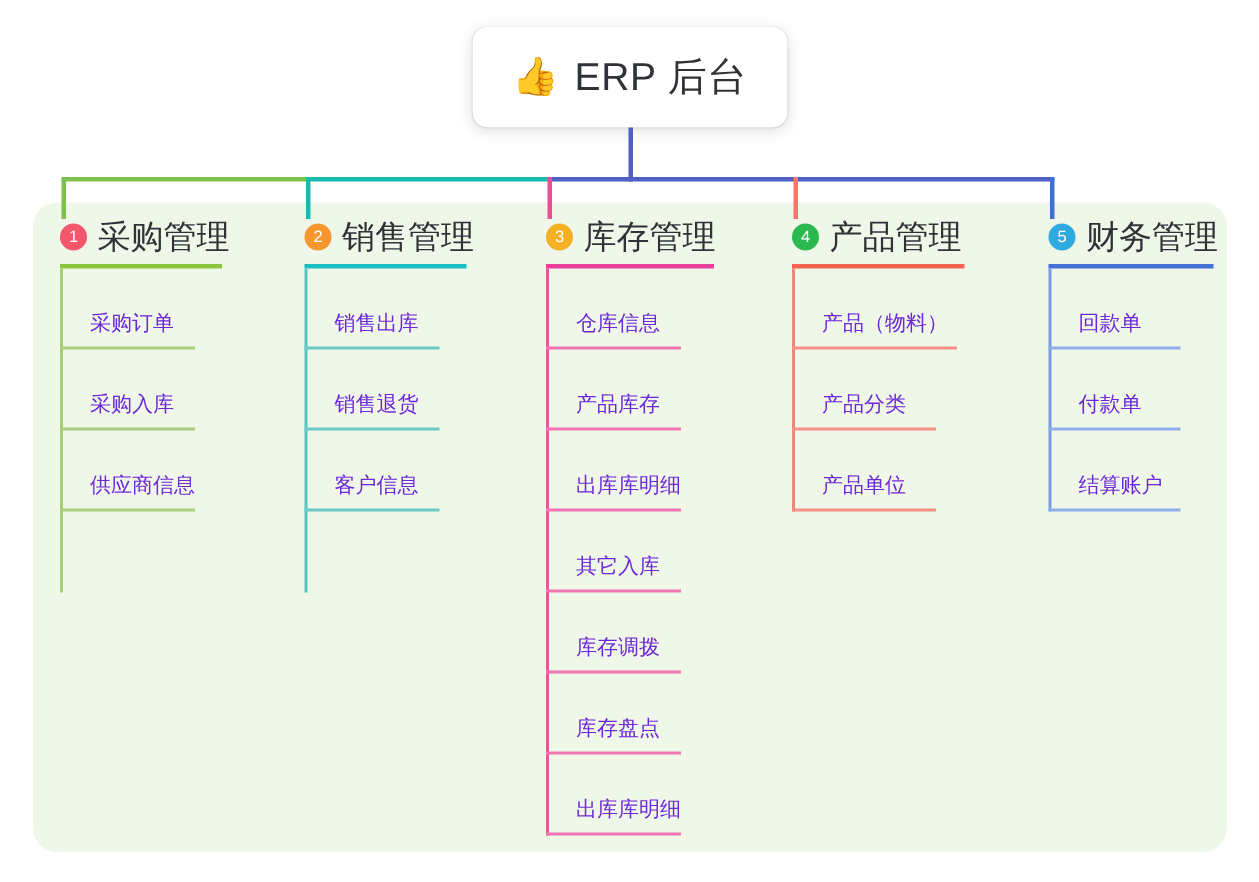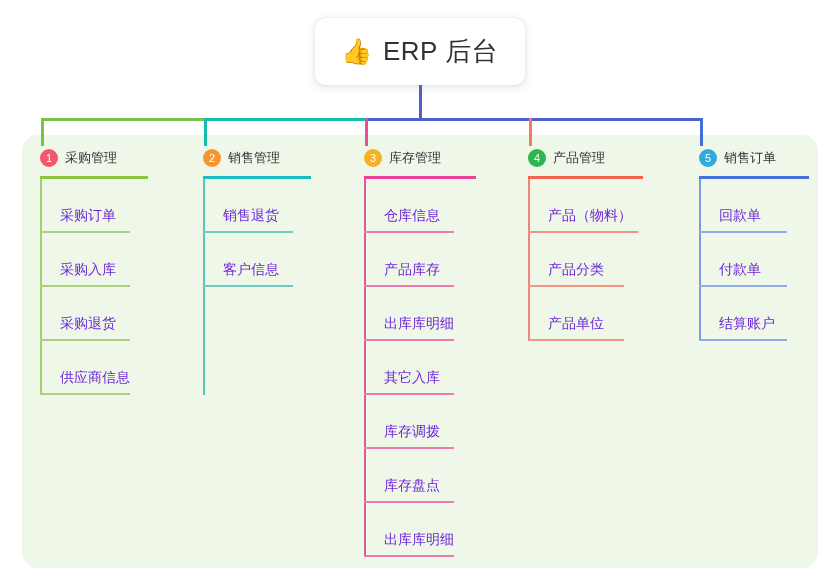--- a/index.html
+++ b/index.html
@@ -82,21 +82,21 @@
     height: 18px;
     border-radius: 50%;
     color: #ffffff;
     font-size: 11px;
     line-height: 18px;
     text-align: center;
     flex: 0 0 auto;
     font-family: "Liberation Sans", sans-serif;
   }
   .col-title {
-    font-size: 13px;
+    font-size: 22px;
     color: #2f3337;
   }
   .col-rule {
     height: 3px;
     margin-top: 6px;
   }
 
   .leaves {
     position: relative;
     margin-top: 0;
@@ -162,38 +162,38 @@
         <div class="spine" style="background: rgb(164, 207, 114); height: 216px;"></div>
         <div class="leaf">
           <span class="leaf-label">采购订单</span>
           <div class="leaf-rule" style="width: 90px; background: rgb(169, 208, 127);"></div>
         </div>
         <div class="leaf">
           <span class="leaf-label">采购入库</span>
           <div class="leaf-rule" style="width: 90px; background: rgb(169, 208, 127);"></div>
         </div>
         <div class="leaf">
-          <span class="leaf-label">采购退货</span>
-          <div class="leaf-rule" style="width: 90px; background: rgb(169, 208, 127);"></div>
-        </div>
-        <div class="leaf">
           <span class="leaf-label">供应商信息</span>
           <div class="leaf-rule" style="width: 90px; background: rgb(169, 208, 127);"></div>
         </div>
       </div>
     </div>
     <div class="column" style="left: 203px;">
       <div class="col-header">
         <span class="badge" style="background: rgb(245, 150, 46);">2</span>
         <span class="col-title">销售管理</span>
       </div>
       <div class="col-rule" style="width: 108px; background: rgb(25, 191, 191);"></div>
       <div class="leaves">
         <div class="spine" style="background: rgb(86, 198, 191); height: 216px;"></div>
         <div class="leaf">
+          <span class="leaf-label">销售出库</span>
+          <div class="leaf-rule" style="width: 90px; background: rgb(108, 203, 196);"></div>
+        </div>
+        <div class="leaf">
           <span class="leaf-label">销售退货</span>
           <div class="leaf-rule" style="width: 90px; background: rgb(108, 203, 196);"></div>
         </div>
         <div class="leaf">
           <span class="leaf-label">客户信息</span>
           <div class="leaf-rule" style="width: 90px; background: rgb(108, 203, 196);"></div>
         </div>
       </div>
     </div>
     <div class="column" style="left: 364px;">
@@ -252,21 +252,21 @@
         </div>
         <div class="leaf">
           <span class="leaf-label">产品单位</span>
           <div class="leaf-rule" style="width: 96px; background: rgb(245, 145, 134);"></div>
         </div>
       </div>
     </div>
     <div class="column" style="left: 699px;">
       <div class="col-header">
         <span class="badge" style="background: rgb(46, 170, 224);">5</span>
-        <span class="col-title">销售订单</span>
+        <span class="col-title">财务管理</span>
       </div>
       <div class="col-rule" style="width: 110px; background: rgb(68, 114, 216);"></div>
       <div class="leaves">
         <div class="spine" style="background: rgb(122, 155, 224); height: 162px;"></div>
         <div class="leaf">
           <span class="leaf-label">回款单</span>
           <div class="leaf-rule" style="width: 88px; background: rgb(143, 173, 234);"></div>
         </div>
         <div class="leaf">
           <span class="leaf-label">付款单</span>

